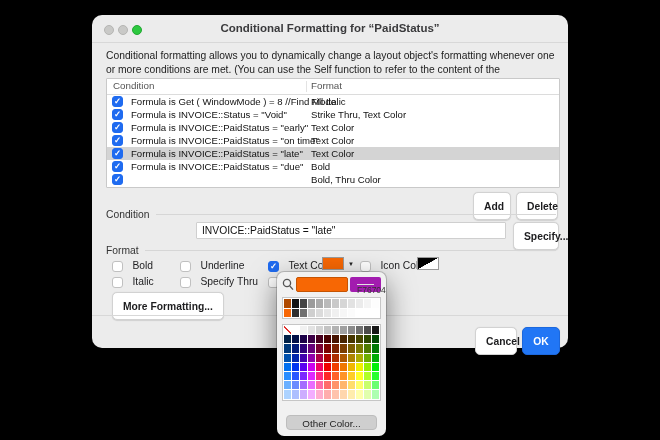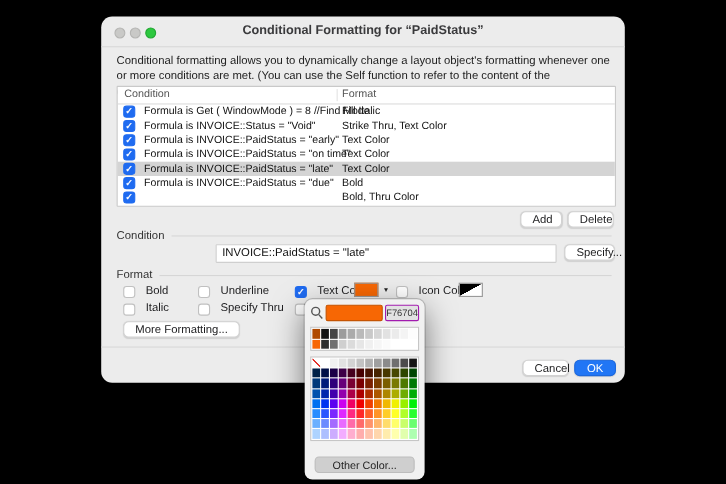--- a/index.html
+++ b/index.html
@@ -39,24 +39,24 @@
   .trow .cond{position:absolute;left:24px;top:1px;white-space:nowrap;}
   .trow .fmt{position:absolute;left:204px;top:1px;white-space:nowrap;}
   .trow .cb{position:absolute;left:5px;top:1px;}
   
   .cb{display:inline-block;width:11px;height:11px;border-radius:3px;background:#fff;
     border:1px solid #c0c0c0;box-sizing:border-box;position:relative;}
   .cb.checked{background:#1f6bf0;border-color:#1f6bf0;}
   .cb.checked::after{content:"✓";position:absolute;left:0;top:0;width:9px;height:9px;
     color:#fff;font-size:8.5px;font-weight:700;line-height:9px;text-align:center;}
   
-  .btn{position:absolute;height:15px;line-height:15px;padding:0 10px;background:#fff;
+  .btn{position:absolute;height:28px;line-height:15px;padding:0 10px;background:#fff;
     border:1px solid #d2d2d2;border-radius:5px;font-size:10.3px;color:#1d1d1f;
     box-shadow:0 0.5px 1px rgba(0,0,0,.12);box-sizing:border-box;white-space:nowrap;
-    font-family:"Liberation Sans", sans-serif;}
+    font-family:"Liberation Sans", sans-serif;font-weight:bold;}
   .btn.primary{background:#2176f5;border-color:#1c68dd;color:#fff;}
   
   .section{position:absolute;left:14px;right:12px;height:12px;display:flex;align-items:center;gap:6px;}
   .section .slabel{font-size:10.3px;color:#333;flex:0 0 auto;}
   .section .sline{flex:1 1 auto;height:1px;background:#d6d6d6;}
   
   .ctrl-row{position:absolute;left:0;right:0;top:207px;height:17px;}
   .popupbtn{position:absolute;left:21px;top:0;width:76px;height:17px;background:#fff;
     border:1px solid #d2d2d2;border-radius:5px;box-sizing:border-box;
     box-shadow:0 0.5px 1px rgba(0,0,0,.12);}
@@ -86,21 +86,21 @@
     position:absolute;left:277px;top:272px;width:109px;height:164px;
     background:#f1f1f1;border-radius:7px;box-sizing:border-box;padding:5px;
     box-shadow:0 10px 28px rgba(0,0,0,.5), 0 0 0 1px rgba(0,0,0,.18);
     z-index:10;
   }
   .search-row{position:relative;height:16px;margin-bottom:4px;}
   .mag{position:absolute;left:0;top:1px;}
   .cur-swatch{position:absolute;left:14px;top:0;width:52px;height:15px;background:#f76704;
     border:1px solid #c55403;border-radius:2px;box-sizing:border-box;}
   .hexbox{position:absolute;left:68px;top:0;width:31px;height:15px;background:#e2e2e2;
-    border:1px solid #a21caf;border-radius:2px;box-sizing:border-box;
+    border:7px solid #a21caf;border-radius:2px;box-sizing:border-box;
     font-size:8.5px;line-height:13px;text-align:center;color:#333;}
   .pal{display:grid;grid-template-columns:repeat(12,1fr);gap:1px;background:#fff;
     border:1px solid #c6c6c6;padding:1px;}
   .pal.top{margin-bottom:5px;}
   .pal .cell{height:8.5px;}
   .pal.main .cell{height:8.2px;}
   .cell.slash{background:#fff;
     background-image:linear-gradient(45deg,transparent 44%,#e2312b 44%,#e2312b 56%,transparent 56%);}
   .other-btn{position:absolute;left:9px;right:9px;bottom:6px;height:15px;background:#cfcfcf;
     border:1px solid #bdbdbd;border-radius:4px;font-size:9.8px;color:#222;

